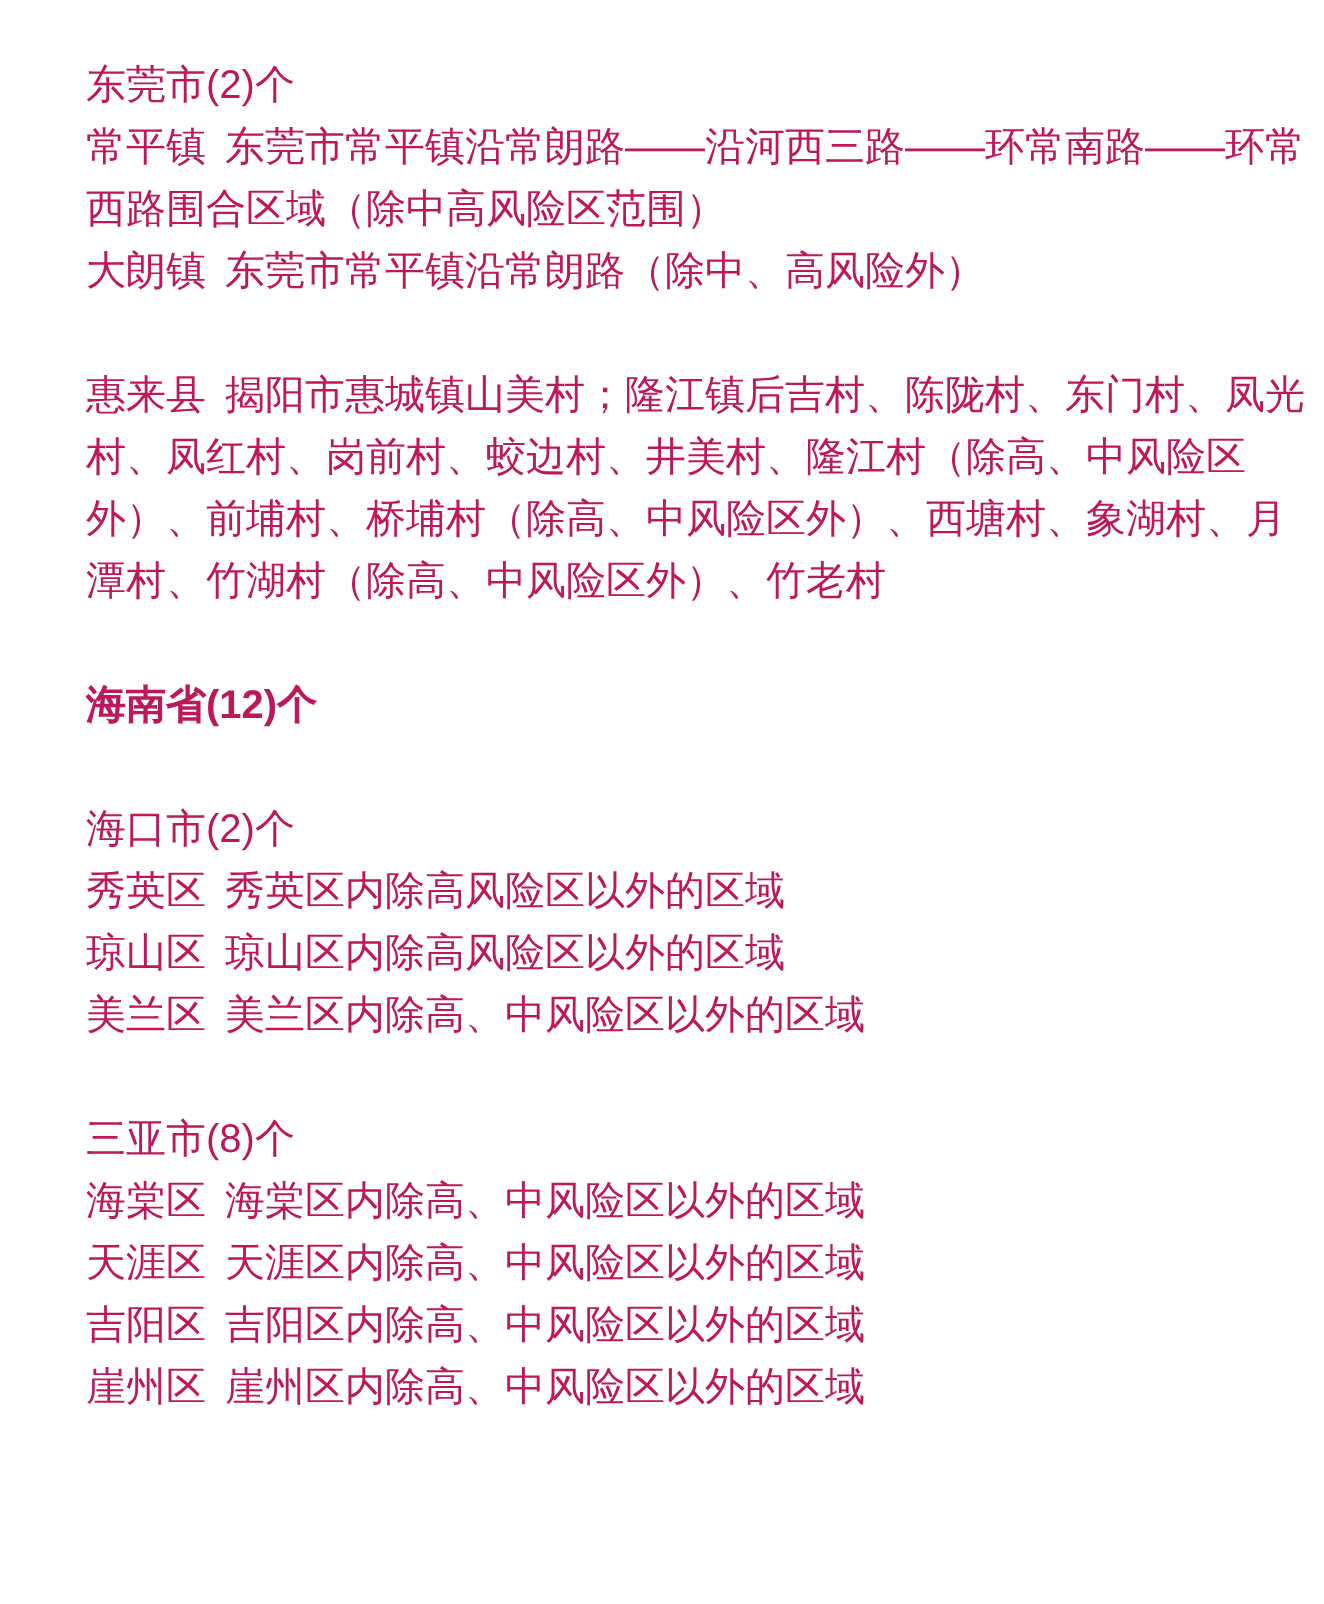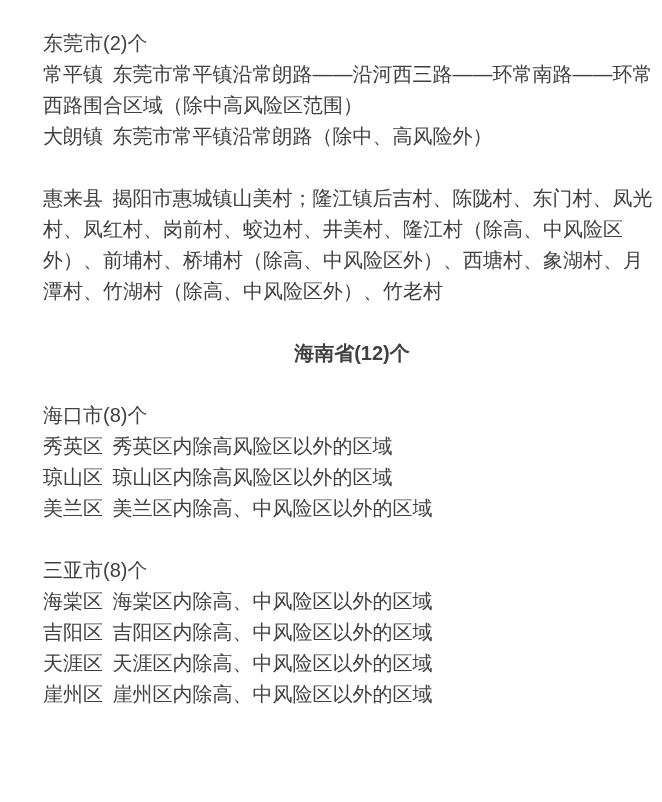--- a/index.html
+++ b/index.html
@@ -10,36 +10,35 @@
     width: 662px;
     height: 802px;
     background: #ffffff;
     overflow: hidden;
     font-family: "Liberation Sans", sans-serif;
   }
   .doc {
     box-sizing: border-box;
     width: 662px;
     padding: 28px 0 0 43px;
-    color: #404040;
+    color: #be185d;
     font-size: 20px;
     line-height: 31px;
   }
   .group {
     margin: 0 0 31px 0;
   }
   .line {
     margin: 0;
     max-width: 618px;
     word-spacing: 4px;
     text-align: left;
   }
   .province-heading {
     font-weight: 700;
-    text-align: center;
   }
 </style>
 </head>
 <body>
 
 <main class="doc">
 
   <section class="group">
     <p class="line">东莞市(2)个</p>
     <p class="line">常平镇 东莞市常平镇沿常朗路——沿河西三路——环常南路——环常西路围合区域（除中高风险区范围）</p>
@@ -49,27 +48,27 @@
 
   <section class="group">
     <p class="line">惠来县 揭阳市惠城镇山美村；隆江镇后吉村、陈陇村、东门村、凤光村、凤红村、岗前村、蛟边村、井美村、隆江村（除高、中风险区外）、前埔村、桥埔村（除高、中风险区外）、西塘村、象湖村、月潭村、竹湖村（除高、中风险区外）、竹老村</p>
   </section>
 
   <section class="group">
     <p class="line province-heading">海南省(12)个</p>
   </section>
 
   <section class="group">
-    <p class="line">海口市(8)个</p>
+    <p class="line">海口市(2)个</p>
     <p class="line">秀英区 秀英区内除高风险区以外的区域</p>
     <p class="line">琼山区 琼山区内除高风险区以外的区域</p>
     <p class="line">美兰区 美兰区内除高、中风险区以外的区域</p>
   </section>
 
   <section class="group">
     <p class="line">三亚市(8)个</p>
     <p class="line">海棠区 海棠区内除高、中风险区以外的区域</p>
+    <p class="line">天涯区 天涯区内除高、中风险区以外的区域</p>
     <p class="line">吉阳区 吉阳区内除高、中风险区以外的区域</p>
-    <p class="line">天涯区 天涯区内除高、中风险区以外的区域</p>
     <p class="line">崖州区 崖州区内除高、中风险区以外的区域</p>
   </section>
 
 </main>
 
 </body></html>

